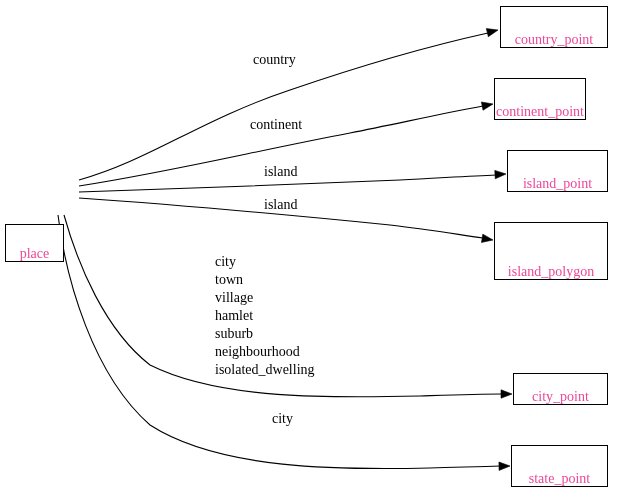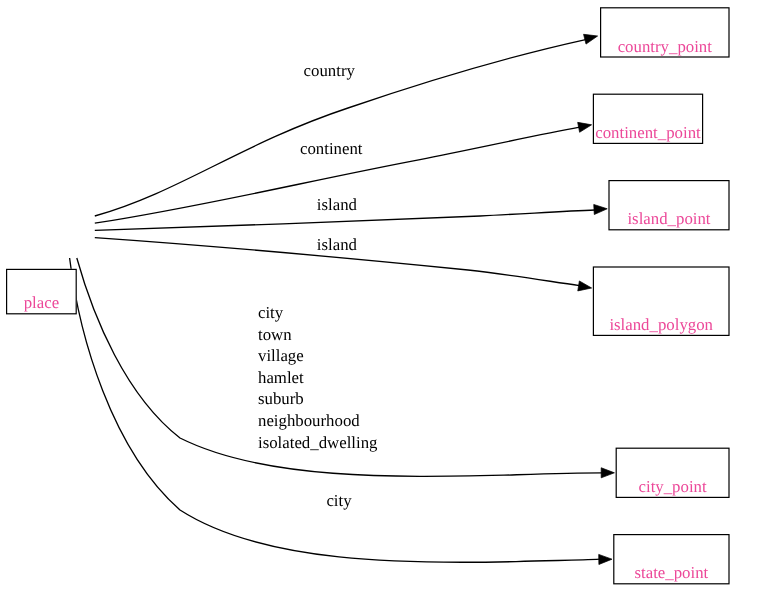--- a/index.html
+++ b/index.html
@@ -93,21 +93,21 @@
   </div>
   <div class="node-box" id="node-continent_point" style="left: 494px; top: 78px; width: 92px; height: 42px;">
     <span>continent_point</span>
   </div>
   <div class="node-box" id="node-island_point" style="left: 507px; top: 150px; width: 101px; height: 42px;">
     <span>island_point</span>
   </div>
   <div class="node-box" id="node-island_polygon" style="left: 494px; top: 222px; width: 114px; height: 58px;">
     <span>island_polygon</span>
   </div>
-  <div class="node-box" id="node-city_point" style="left: 513px; top: 373px; width: 95px; height: 42px;">
+  <div class="node-box" id="node-city_point" style="left: 513px; top: 373px; width: 95px; height: 32px;">
     <span>city_point</span>
   </div>
   <div class="node-box" id="node-state_point" style="left: 511px; top: 445px; width: 97px; height: 42px;">
     <span>state_point</span>
   </div>
 
   <div class="edge-label" id="edge-label-0" style="left: 253px; top: 53px;">country</div>
   <div class="edge-label" id="edge-label-1" style="left: 250px; top: 118px;">continent</div>
   <div class="edge-label" id="edge-label-2" style="left: 264px; top: 165px;">island</div>
   <div class="edge-label" id="edge-label-3" style="left: 264px; top: 198px;">island</div>

